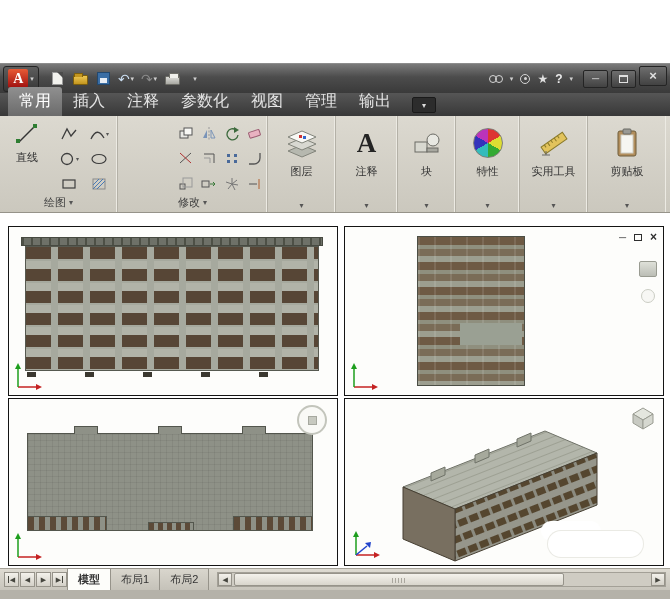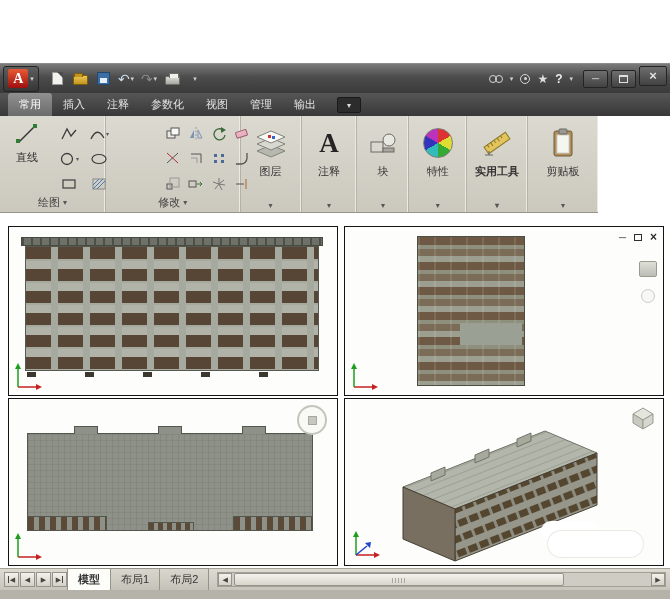--- a/index.html
+++ b/index.html
@@ -38,27 +38,27 @@
   .ic-help { color:#ececec; font-size:12px; font-weight:bold; }
   .win-btns { display:flex; align-items:flex-start; gap:3px; margin-right:3px; }
   .win-btn { width:25px; height:18px; background:linear-gradient(#6e6e6e,#424242); border:1px solid #242424; border-radius:2px;
     color:#e0e0e0; display:flex; align-items:center; justify-content:center; font-size:10px; }
   .ic-max { width:9px; height:8px; border:1px solid #e0e0e0; border-top-width:2px; }
   .win-close { width:28px; height:20px; margin-top:-4px; font-size:13px; font-weight:bold; }
 
   
   .tabbar { position:absolute; top:93px; left:0; width:670px; height:23px;
     background:linear-gradient(#565656,#383838); display:flex; align-items:flex-end; padding-left:8px; }
-  .rtab { padding:4px 11px 4px; font-size:11px; color:#e4e4e4; }
+  .rtab { padding:4px 11px 4px; font-size:16px; color:#e4e4e4; }
   .rtab.active { background:linear-gradient(#909090,#6b6b6b); color:#fff; border-radius:3px 3px 0 0; }
   .ribbon-min { margin-left:10px; margin-bottom:3px; width:24px; height:16px; background:#2c2c2c; border:1px solid #1a1a1a;
     border-radius:2px; color:#dcdcdc; font-size:8px; display:flex; align-items:center; justify-content:center; }
 
   
-  .ribbon { position:absolute; top:116px; left:0; width:598px; height:97px;
+  .ribbon { position:absolute; top:116px; left:0; width:670px; height:97px;
     background:linear-gradient(#dcd9d0,#cbc8be); border-bottom:1px solid #96938a; display:flex;text-align:right; }
   .panel { position:relative; height:100%; border-right:1px solid #b4b1a7; box-shadow:inset -1px 0 0 #eceae3; }
   .panel-footer { position:absolute; bottom:2px; left:0; right:0; display:flex; justify-content:center; align-items:center; gap:3px;
     font-size:11px; color:#3e3e3e; }
   .pf-arrow { font-size:8px; color:#555; }
   .big-tool { position:absolute; left:4px; top:5px; width:46px; display:flex; flex-direction:column; align-items:center; }
   .bt-label { font-size:11px; color:#333; margin-top:3px; }
   .tool-grid { position:absolute; top:5px; display:grid; }
   .tg-cell { display:flex; align-items:center; justify-content:center; gap:1px; }
   .mini-caret { font-size:6px; color:#555; }
@@ -395,21 +395,21 @@
         <div class="bp-icon">
             <div class="color-wheel"></div>
           </div>
         <span class="bp-label">特性</span>
       </div>
       <div class="panel-footer">
           <span class="pf-arrow">▾</span>
         </div>
     </div>
 
-    <div class="panel" style="width:68px;font-weight:bold;">
+    <div class="panel" style="width:68px;">
       <div class="big-panel">
         <div class="bp-icon">
           <svg width="32" height="32">
             <g transform="rotate(-35 16 16)">
               <rect x="3" y="12" width="26" height="8" fill="#e2c35c" stroke="#8a7a2a"></rect>
               <path d="M7 12 v3 M11 12 v4 M15 12 v3 M19 12 v4 M23 12 v3" stroke="#8a7a2a"></path>
             </g>
             <path d="M4 28 H12 M8 24 v4" stroke="#666"></path>
           </svg>
         </div>

